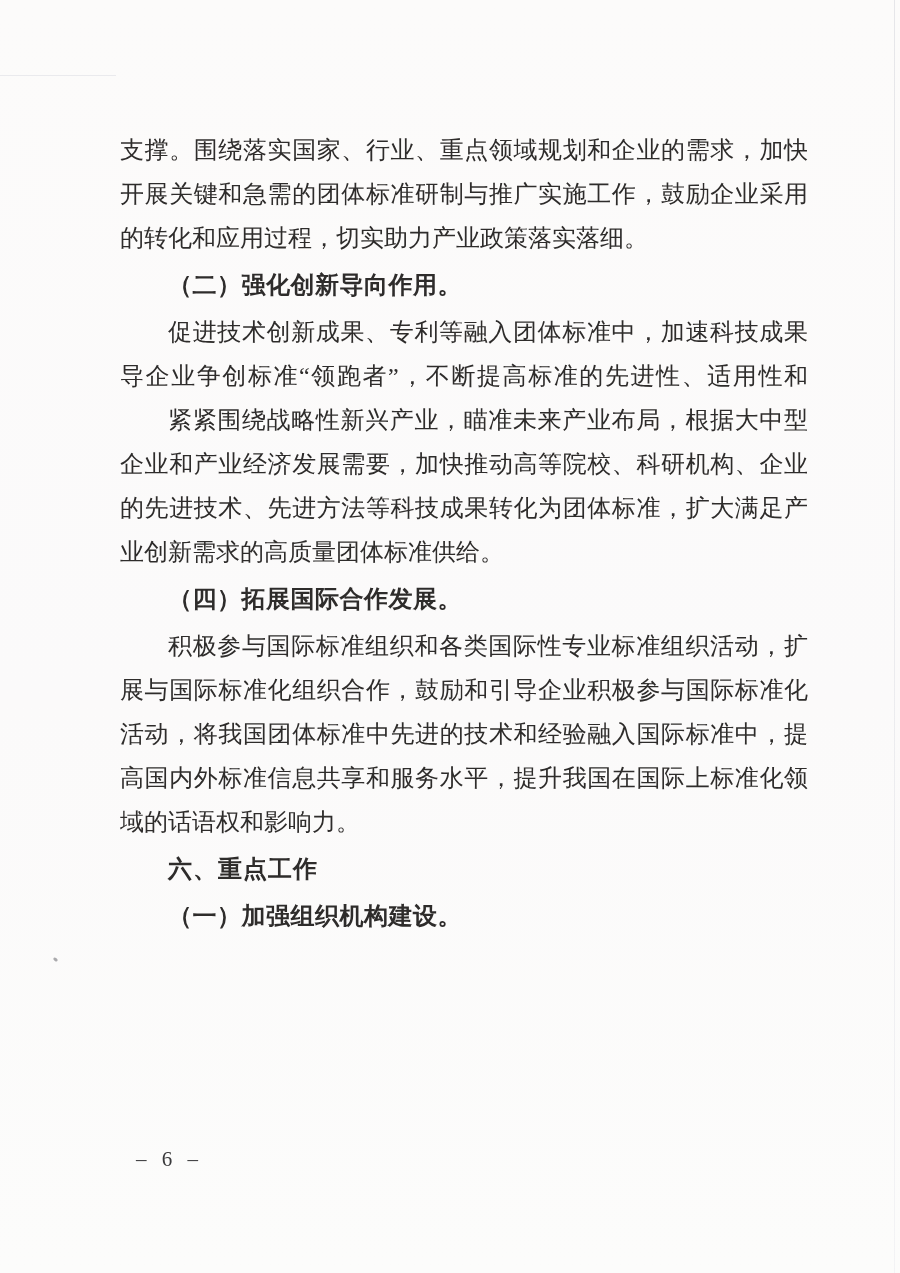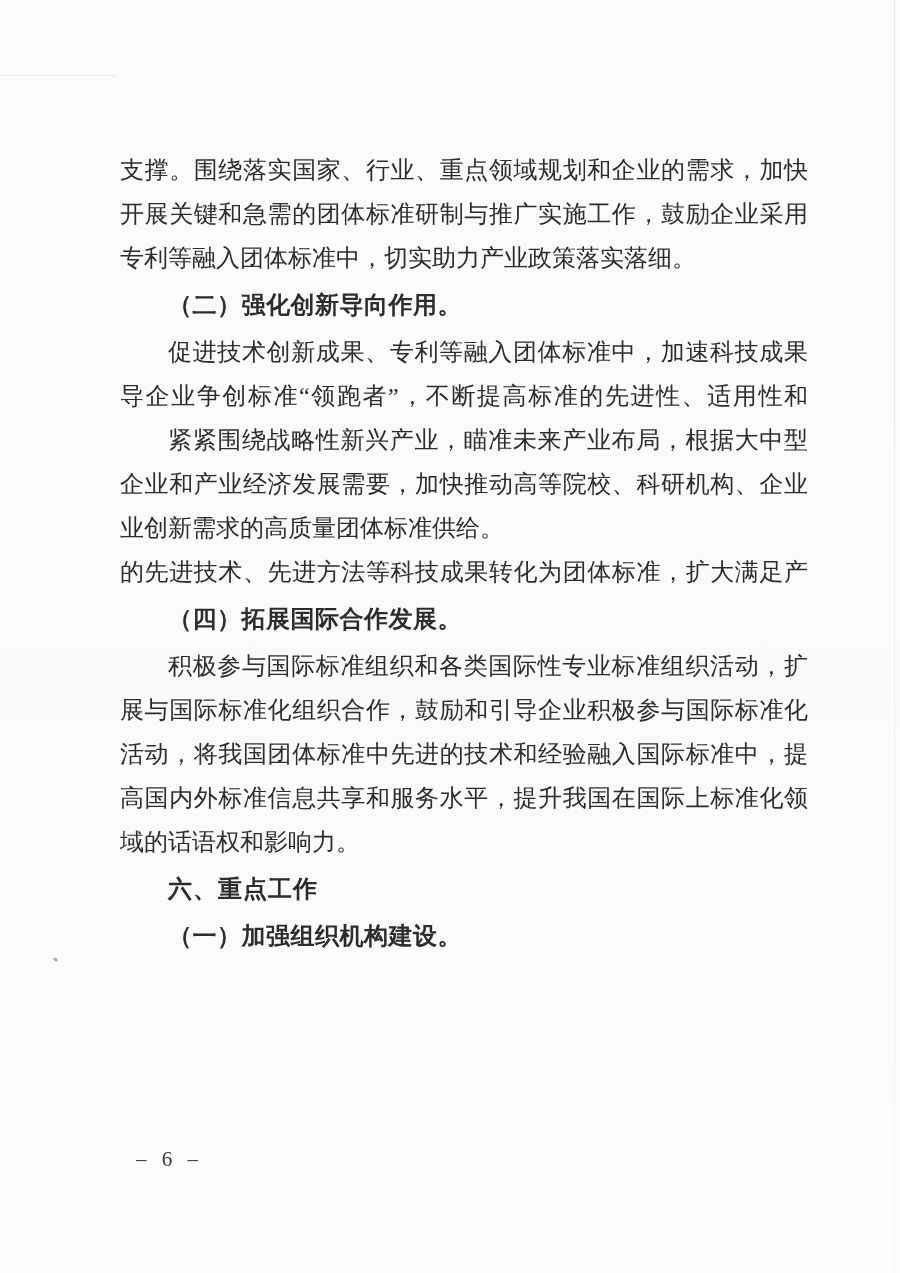--- a/index.html
+++ b/index.html
@@ -34,21 +34,21 @@
     left: 53px; top: 958px;
     width: 5px; height: 3px;
     background: #8f8f93;
     border-radius: 50%;
     transform: rotate(40deg);
     opacity: 0.75;
   }
   .content {
     position: absolute;
     left: 120px;
-    top: 148px;
+    top: 128px;
     width: 688px;
     color: #2e2c2b;
   }
   .line {
     font-size: 24px;
     line-height: 44px;
     text-align: justify;
     text-align-last: justify;
     white-space: nowrap;
   }
@@ -88,34 +88,34 @@
 
 <div class="page">
   <div class="scan-top-line"></div>
   <div class="scan-right-line"></div>
   <div class="ink-speck"></div>
 
   <main class="content">
       <div class="block paragraph">
         <div class="line">支撑。围绕落实国家、行业、重点领域规划和企业的需求，加快</div>
         <div class="line">开展关键和急需的团体标准研制与推广实施工作，鼓励企业采用</div>
-        <div class="line last">专利等融入团体标准中，切实助力产业政策落实落细。</div>
+        <div class="line last">的转化和应用过程，切实助力产业政策落实落细。</div>
       </div>
       <div class="block heading-kai">
         <div class="line last first">（二）强化创新导向作用。</div>
       </div>
       <div class="block paragraph">
         <div class="line first">促进技术创新成果、专利等融入团体标准中，加速科技成果</div>
         <div class="line">导企业争创标准“领跑者”，不断提高标准的先进性、适用性和</div>
       </div>
       <div class="block paragraph">
         <div class="line first">紧紧围绕战略性新兴产业，瞄准未来产业布局，根据大中型</div>
         <div class="line">企业和产业经济发展需要，加快推动高等院校、科研机构、企业</div>
+        <div class="line">的先进技术、先进方法等科技成果转化为团体标准，扩大满足产</div>
         <div class="line last">业创新需求的高质量团体标准供给。</div>
-        <div class="line">的先进技术、先进方法等科技成果转化为团体标准，扩大满足产</div>
       </div>
       <div class="block heading-kai">
         <div class="line last first">（四）拓展国际合作发展。</div>
       </div>
       <div class="block paragraph">
         <div class="line first">积极参与国际标准组织和各类国际性专业标准组织活动，扩</div>
         <div class="line">展与国际标准化组织合作，鼓励和引导企业积极参与国际标准化</div>
         <div class="line">活动，将我国团体标准中先进的技术和经验融入国际标准中，提</div>
         <div class="line">高国内外标准信息共享和服务水平，提升我国在国际上标准化领</div>
         <div class="line last">域的话语权和影响力。</div>

